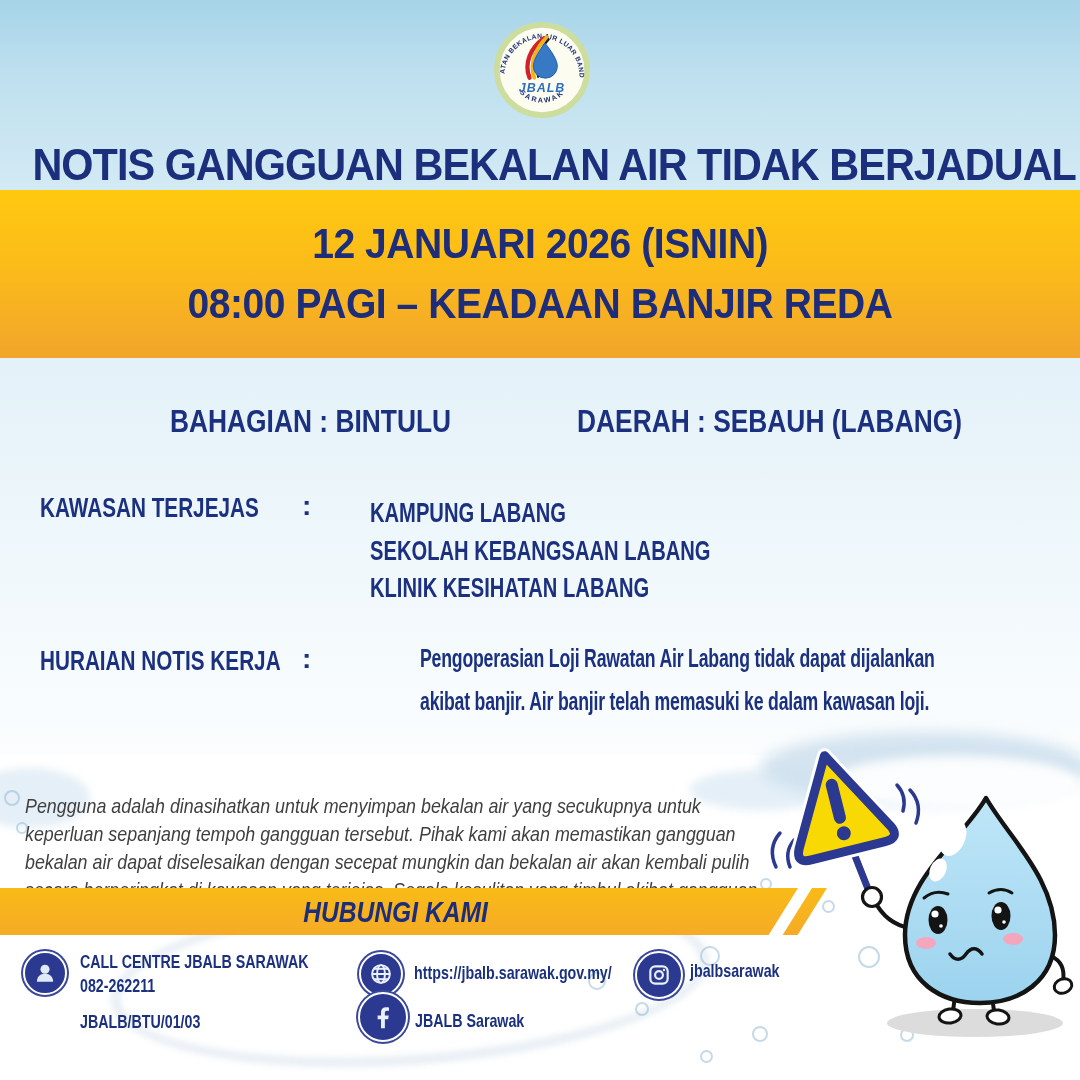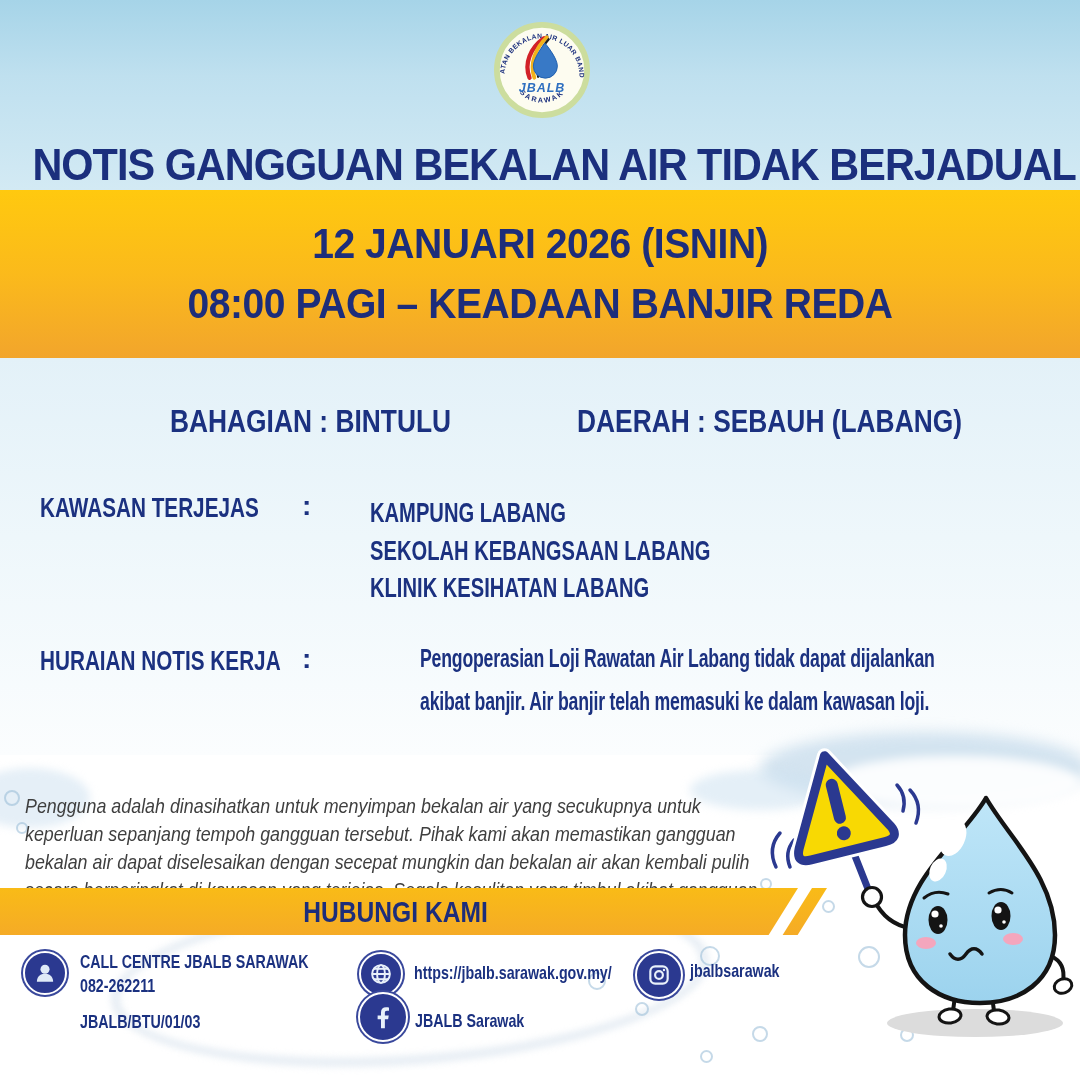--- a/index.html
+++ b/index.html
@@ -33,21 +33,21 @@
   
   .sec-bot{left:0;top:755px;width:1080px;height:325px;background:#ffffff;}
   .splash{position:absolute;border-radius:50%;pointer-events:none;}
   .bub{position:absolute;border:2px solid rgba(150,185,214,.55);border-radius:50%;}
   .advisory{left:25px;top:792px;width:884px;color:#3f3f3f;
     font-size:21px;font-style:italic;font-weight:500;line-height:28px;
     transform:scaleX(.85);transform-origin:0 0;}
   .hubungi-banner{left:0;top:888px;width:790px;height:47px;
     background:linear-gradient(180deg,#f9bb17 0%,#f5ab26 100%);
     clip-path:polygon(0 0,100% 0,calc(100% - 30px) 100%,0 100%);
-    display:flex;align-items:center;justify-content:center;}
+    display:flex;align-items:center;justify-content:center;font-style:italic;}
   .hubungi-label{font-size:30px;font-weight:bold;color:#1d2d7a;
     transform:scaleX(.82);white-space:nowrap;}
   .stripe{position:absolute;top:888px;width:15px;height:47px;
     background:linear-gradient(180deg,#f9bb17,#f5ab26);
     transform:skewX(-32deg);transform-origin:0 0;}
   .cicon{position:absolute;border-radius:50%;background:#2b3990;
     border:2px solid #ffffff;box-shadow:0 0 0 2px #39489c;
     display:flex;align-items:center;justify-content:center;}
   .ctext{position:absolute;font-size:19px;font-weight:bold;color:#1b3180;
     white-space:nowrap;transform:scaleX(.75);transform-origin:0 0;line-height:24px;}

